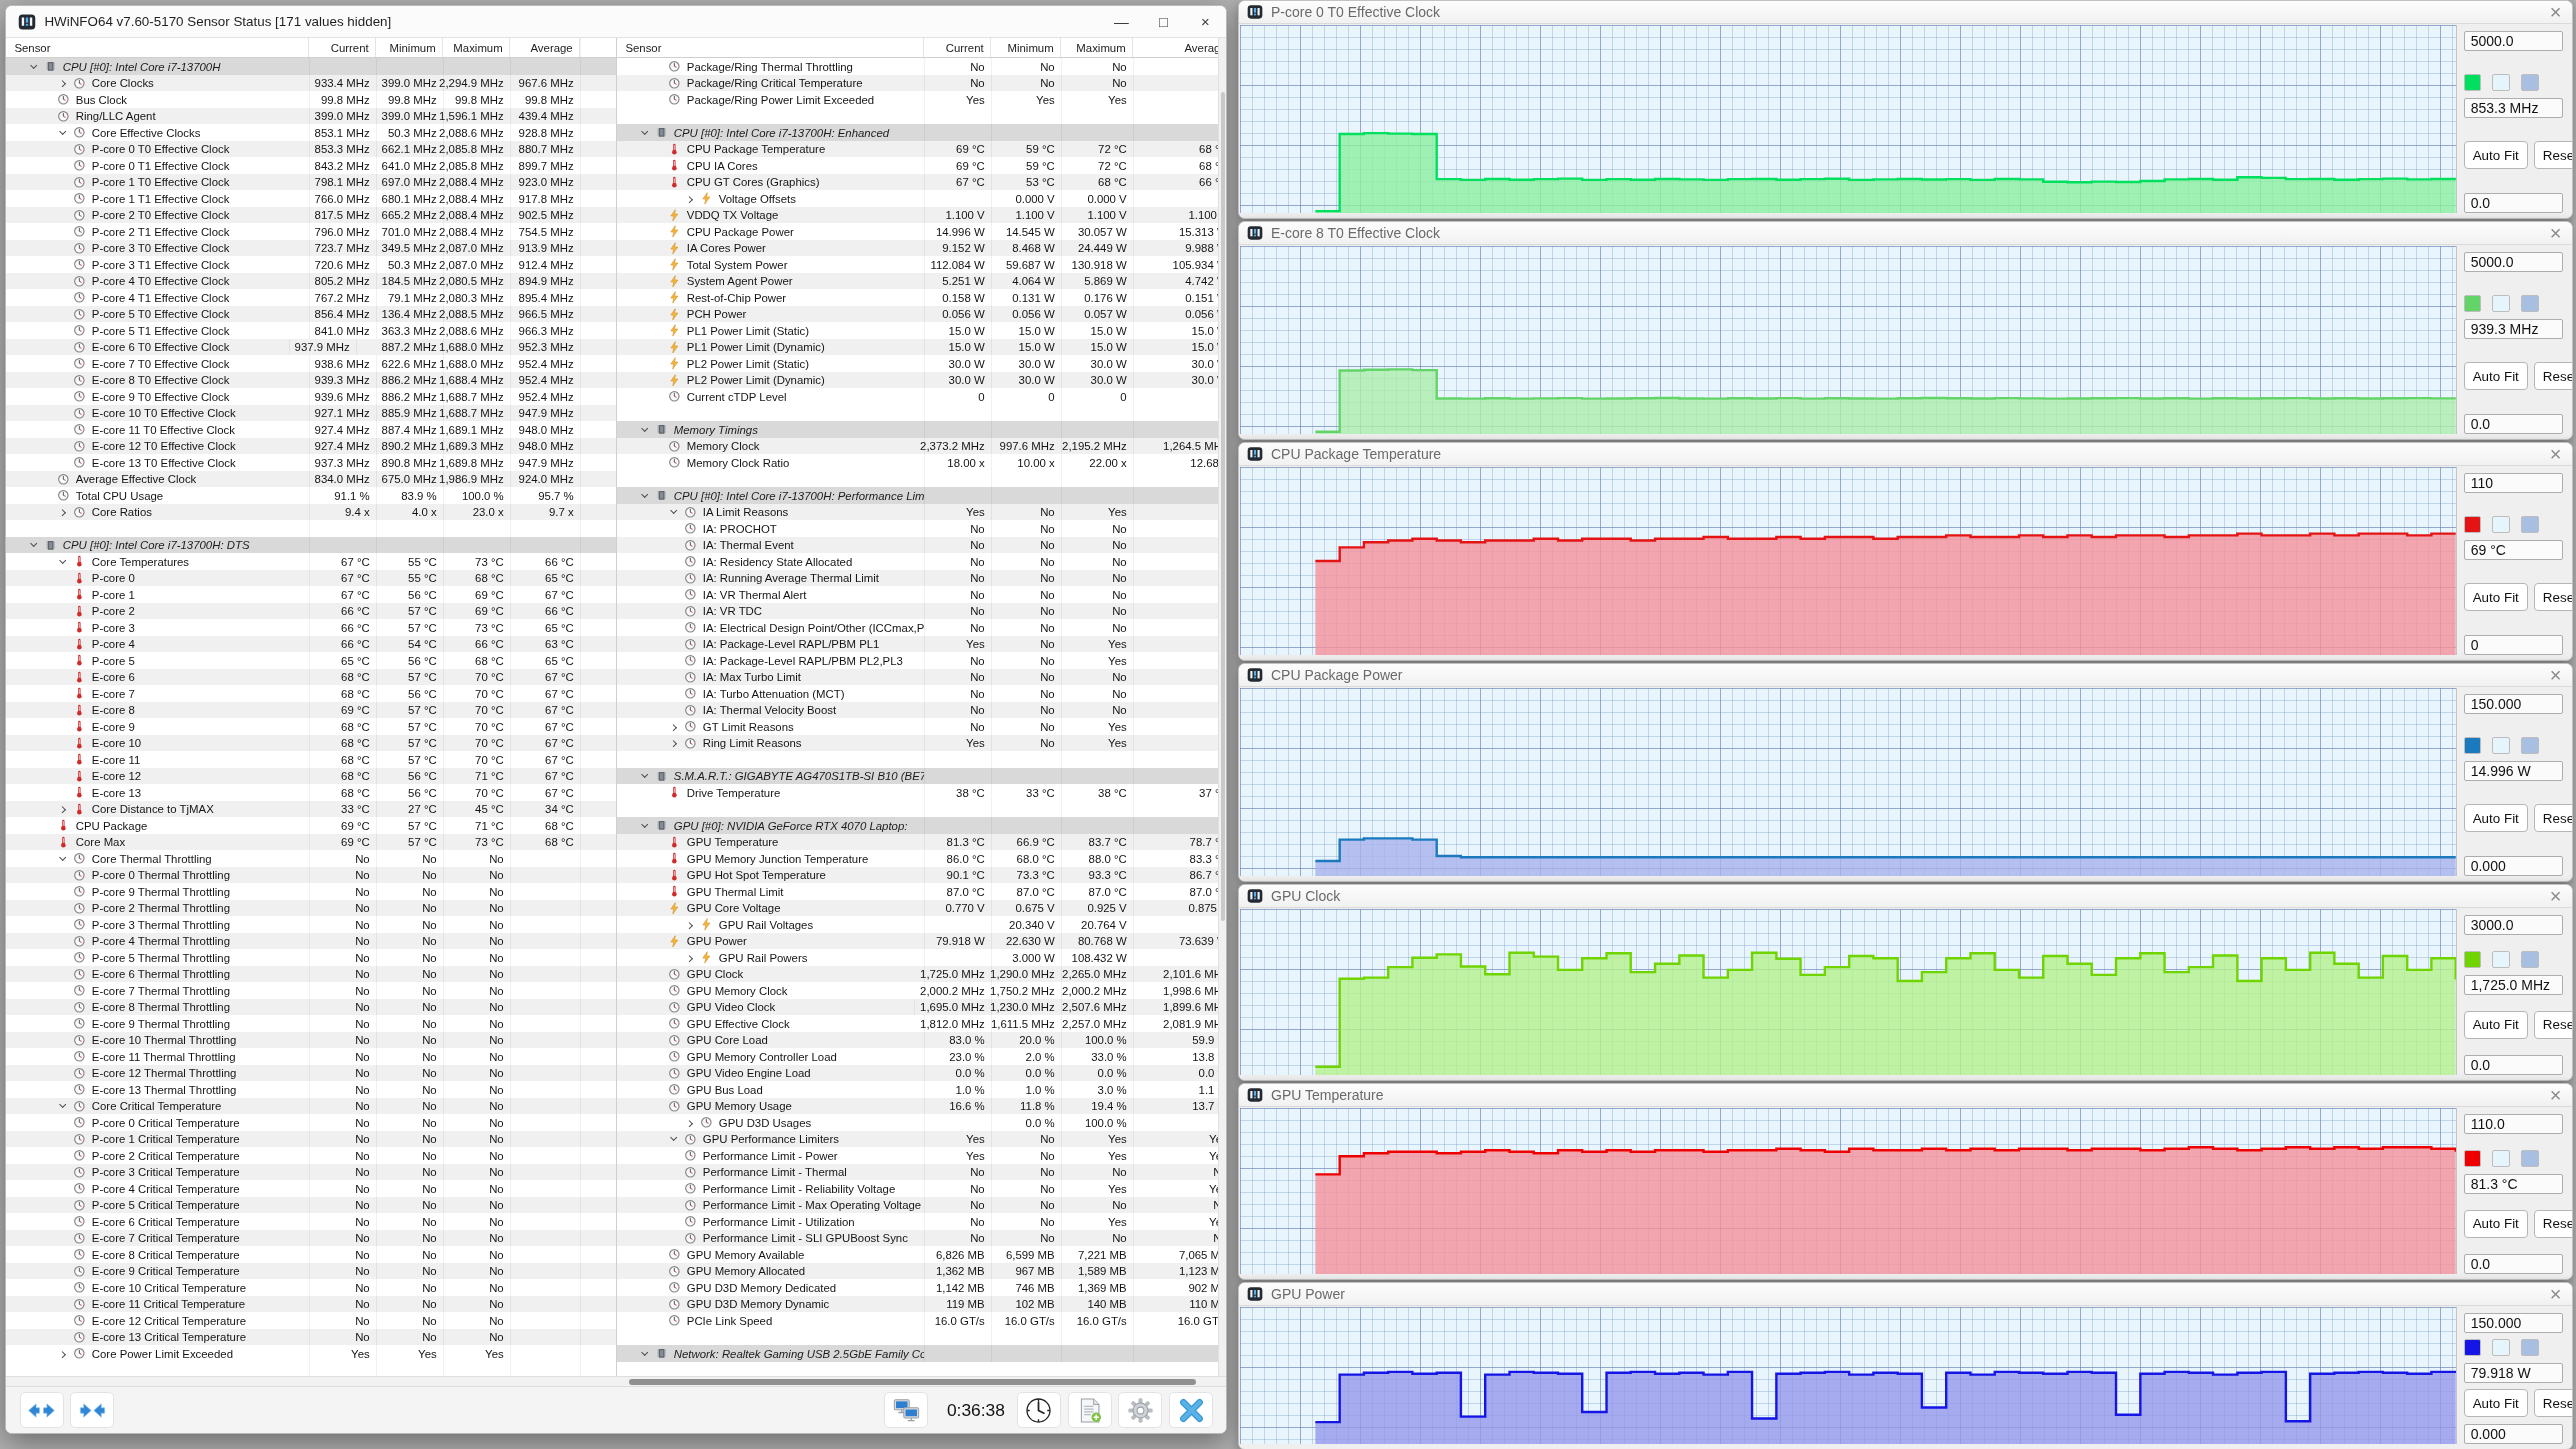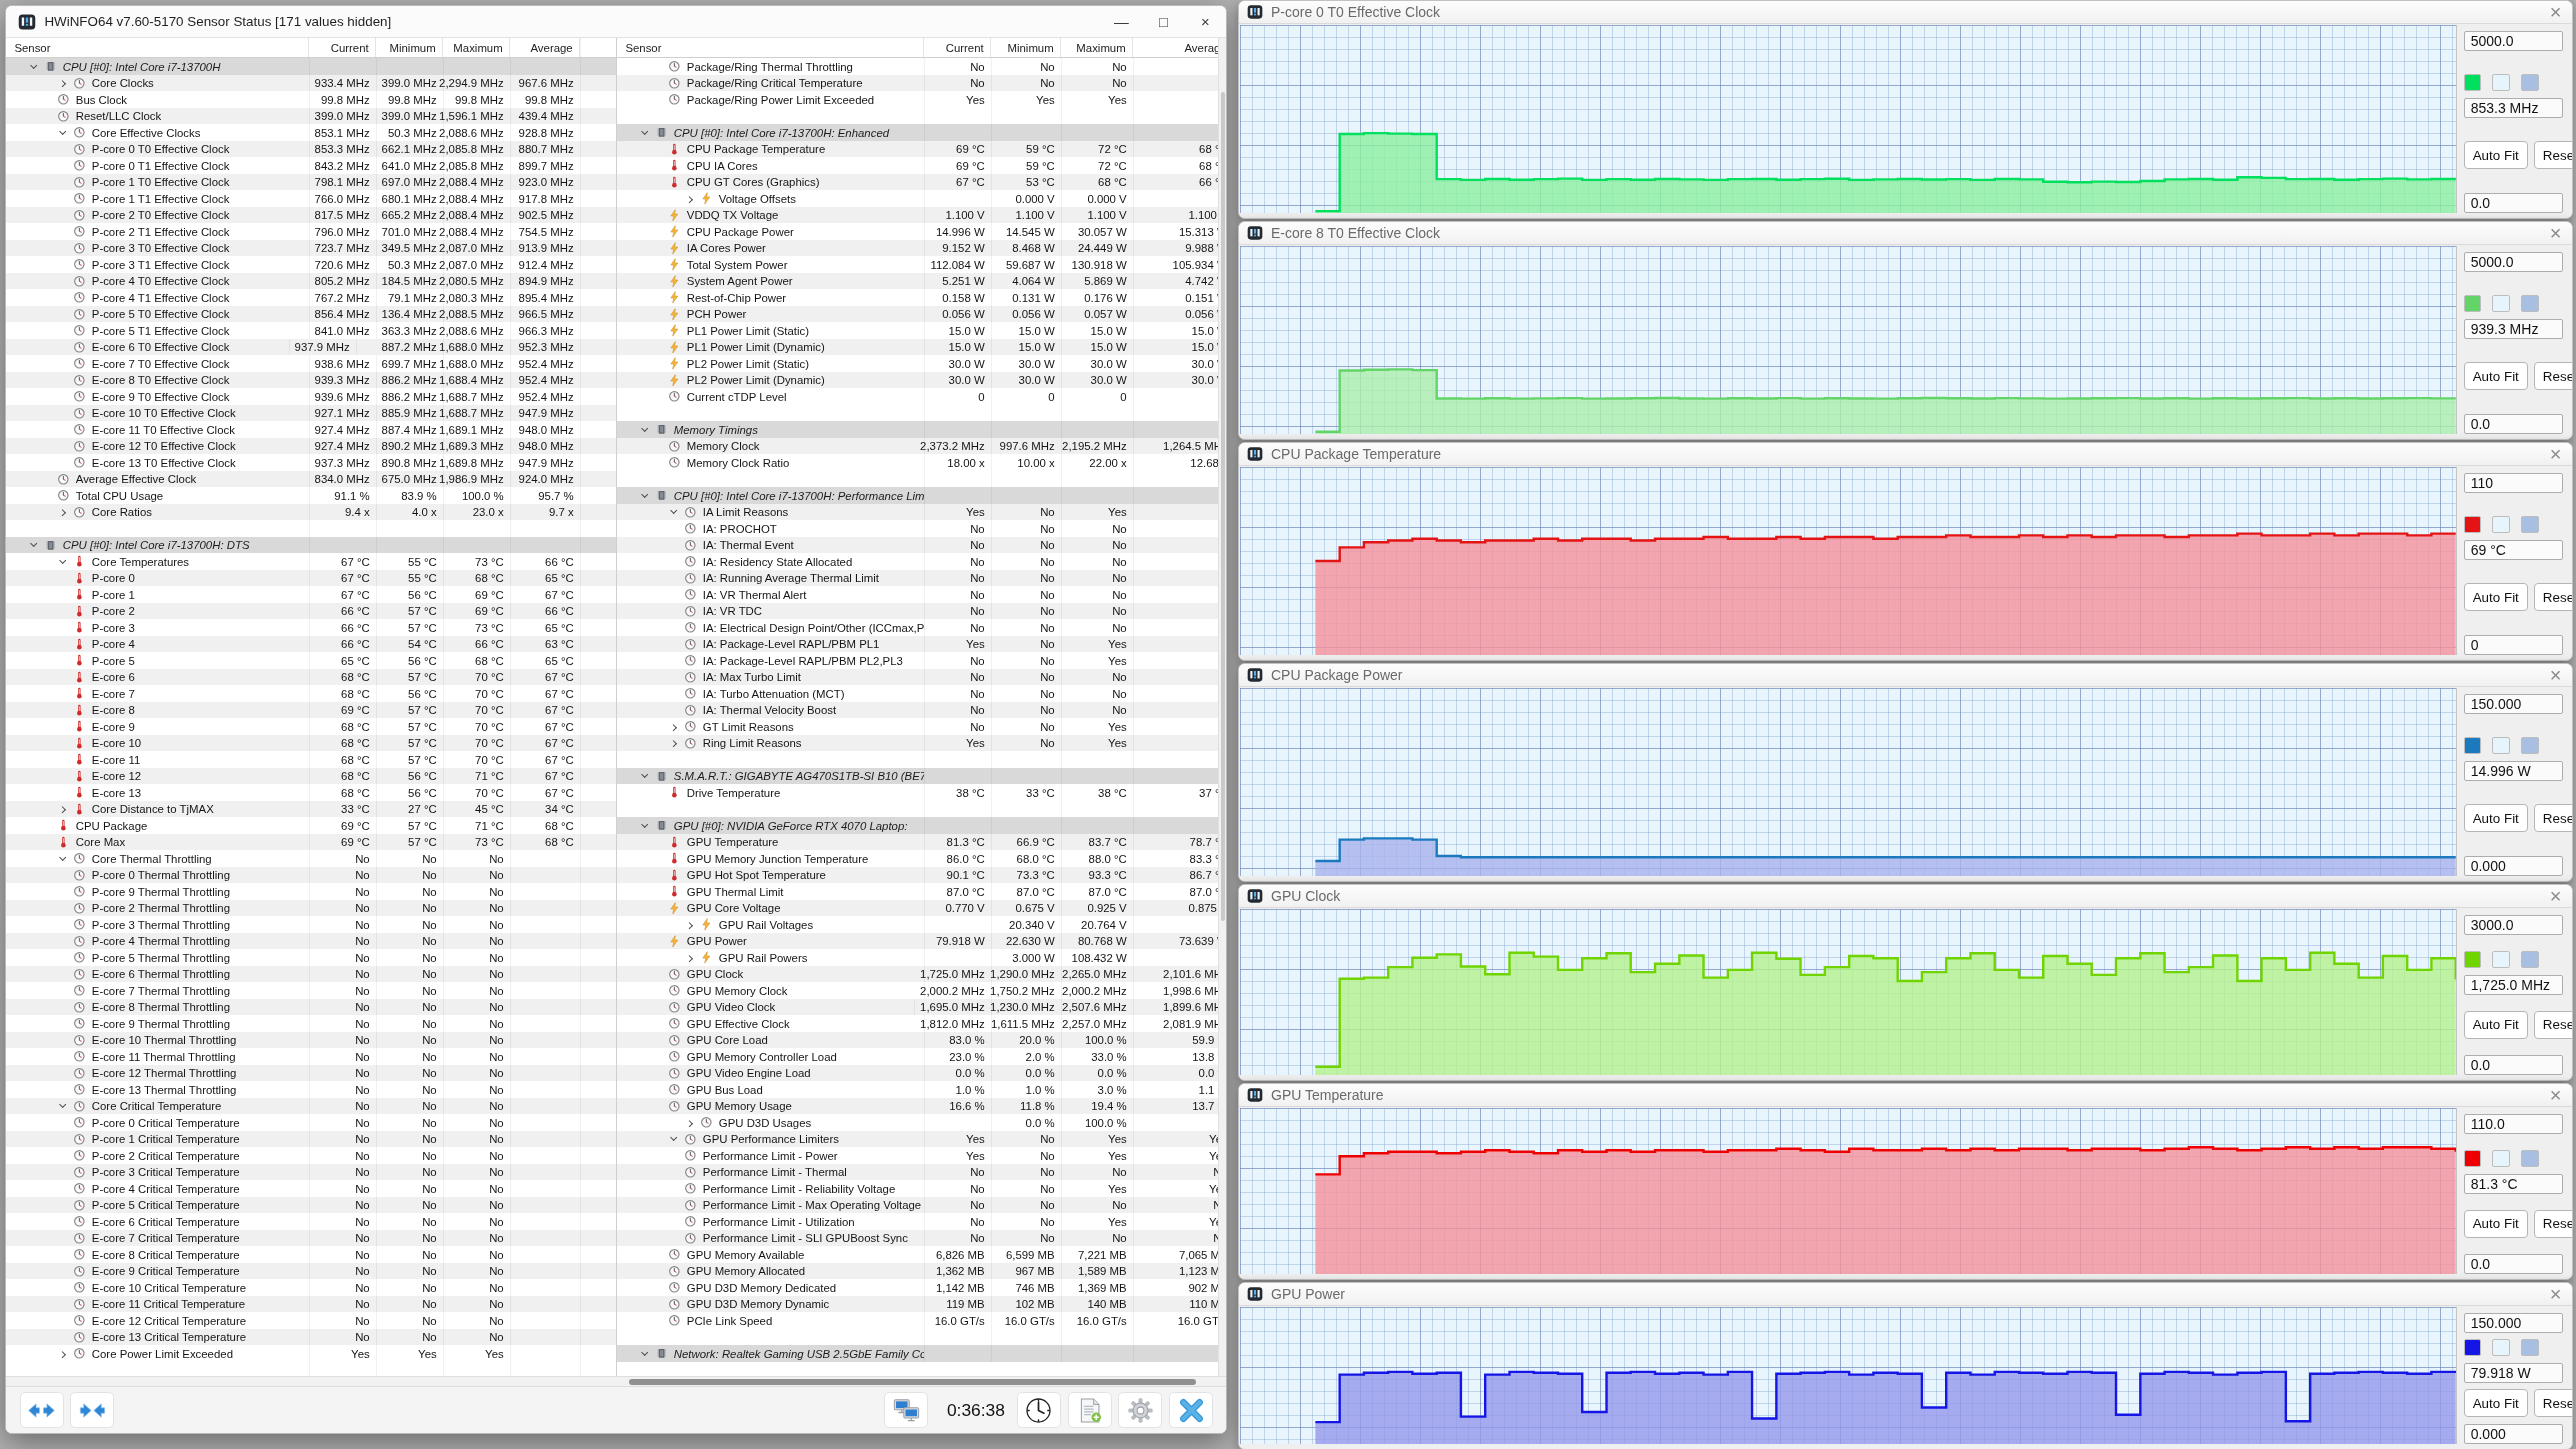--- a/index.html
+++ b/index.html
@@ -179,21 +179,21 @@
           </div>
           <div class="row stripe">
             <div class="lab pl-1">
               <span class="iconslot">
                 <svg class="ric" viewBox="0 0 20 20">
                   <circle cx="10" cy="10" r="7.4" fill="#fafafa" stroke="#848484" stroke-width="1.8"></circle>
                   <path d="M10 10 L10 4.9" stroke="#4a4a4a" stroke-width="1.5"></path>
                   <path d="M10 10 L13.4 11.5" stroke="#a83a3a" stroke-width="1.5"></path>
                 </svg>
               </span>
-              <span class="lt">Reset/LLC Clock</span>
+              <span class="lt">Ring/LLC Agent</span>
             </div>
             <div class="cell" style="width:67px">399.0 MHz</div>
             <div class="cell" style="width:67px">399.0 MHz</div>
             <div class="cell" style="width:67px">1,596.1 MHz</div>
             <div class="cell" style="width:70px">439.4 MHz</div>
             <div class="sp56"></div>
           </div>
           <div class="row">
             <div class="lab pl-1">
               <span class="chev down">
@@ -440,21 +440,21 @@
               <span class="iconslot">
                 <svg class="ric" viewBox="0 0 20 20">
                   <circle cx="10" cy="10" r="7.4" fill="#fafafa" stroke="#848484" stroke-width="1.8"></circle>
                   <path d="M10 10 L10 4.9" stroke="#4a4a4a" stroke-width="1.5"></path>
                   <path d="M10 10 L13.4 11.5" stroke="#a83a3a" stroke-width="1.5"></path>
                 </svg>
               </span>
               <span class="lt">E-core 7 T0 Effective Clock</span>
             </div>
             <div class="cell" style="width:67px">938.6 MHz</div>
-            <div class="cell" style="width:67px">699.7 MHz</div>
+            <div class="cell" style="width:67px">622.6 MHz</div>
             <div class="cell" style="width:67px">1,688.0 MHz</div>
             <div class="cell" style="width:70px">952.4 MHz</div>
             <div class="sp56"></div>
           </div>
           <div class="row stripe">
             <div class="lab pl-2">
               <span class="iconslot">
                 <svg class="ric" viewBox="0 0 20 20">
                   <circle cx="10" cy="10" r="7.4" fill="#fafafa" stroke="#848484" stroke-width="1.8"></circle>
                   <path d="M10 10 L10 4.9" stroke="#4a4a4a" stroke-width="1.5"></path>

